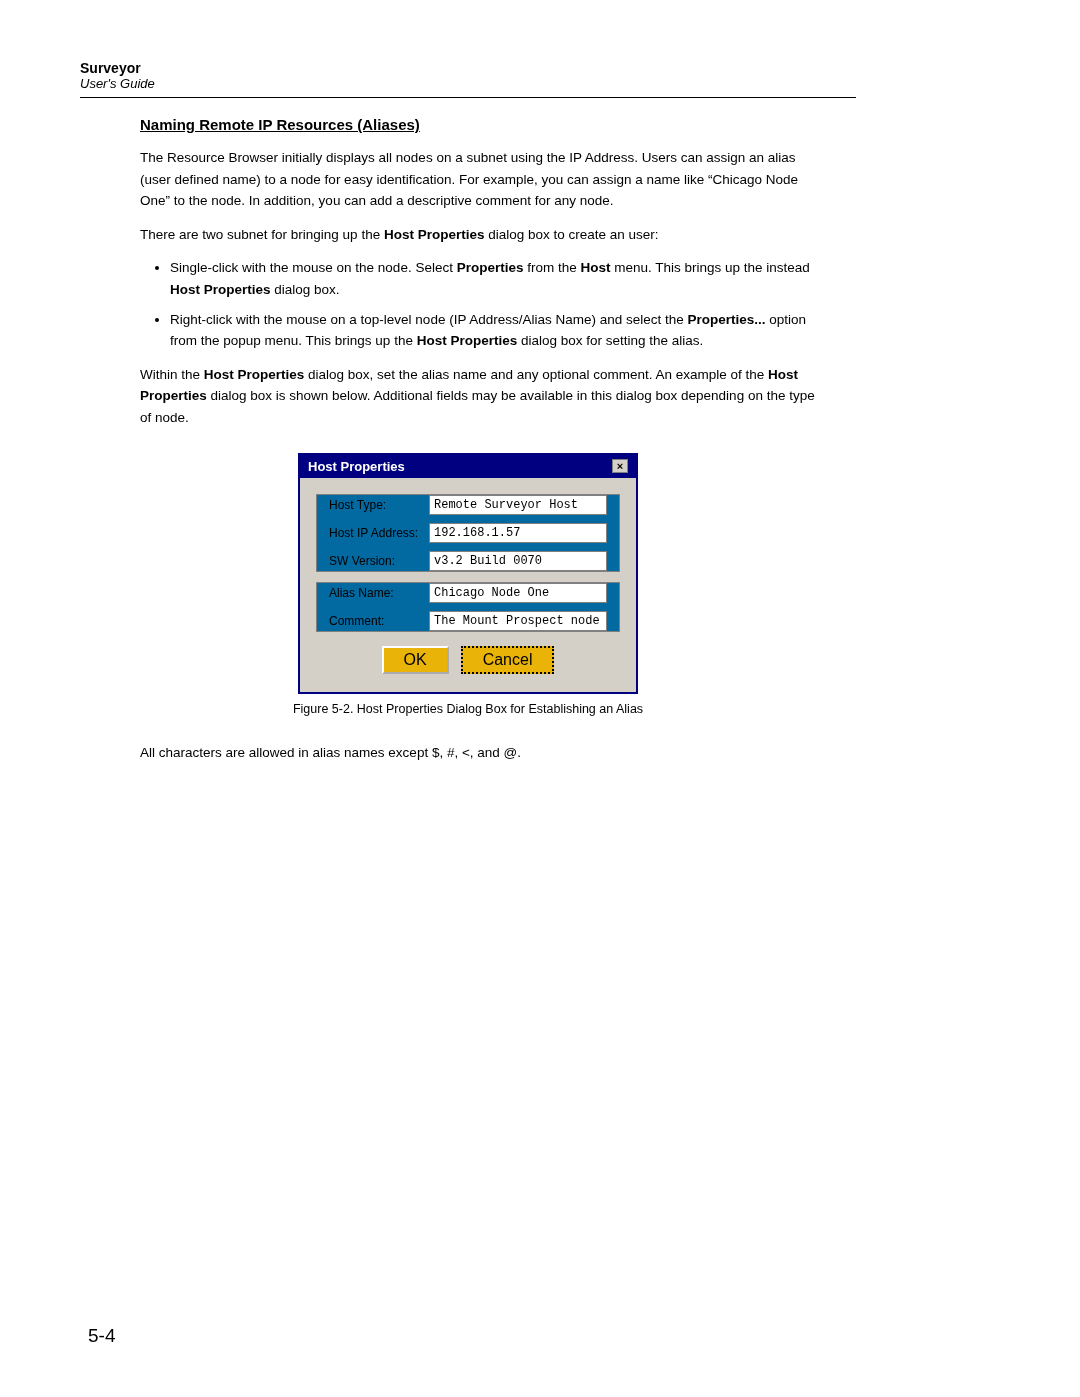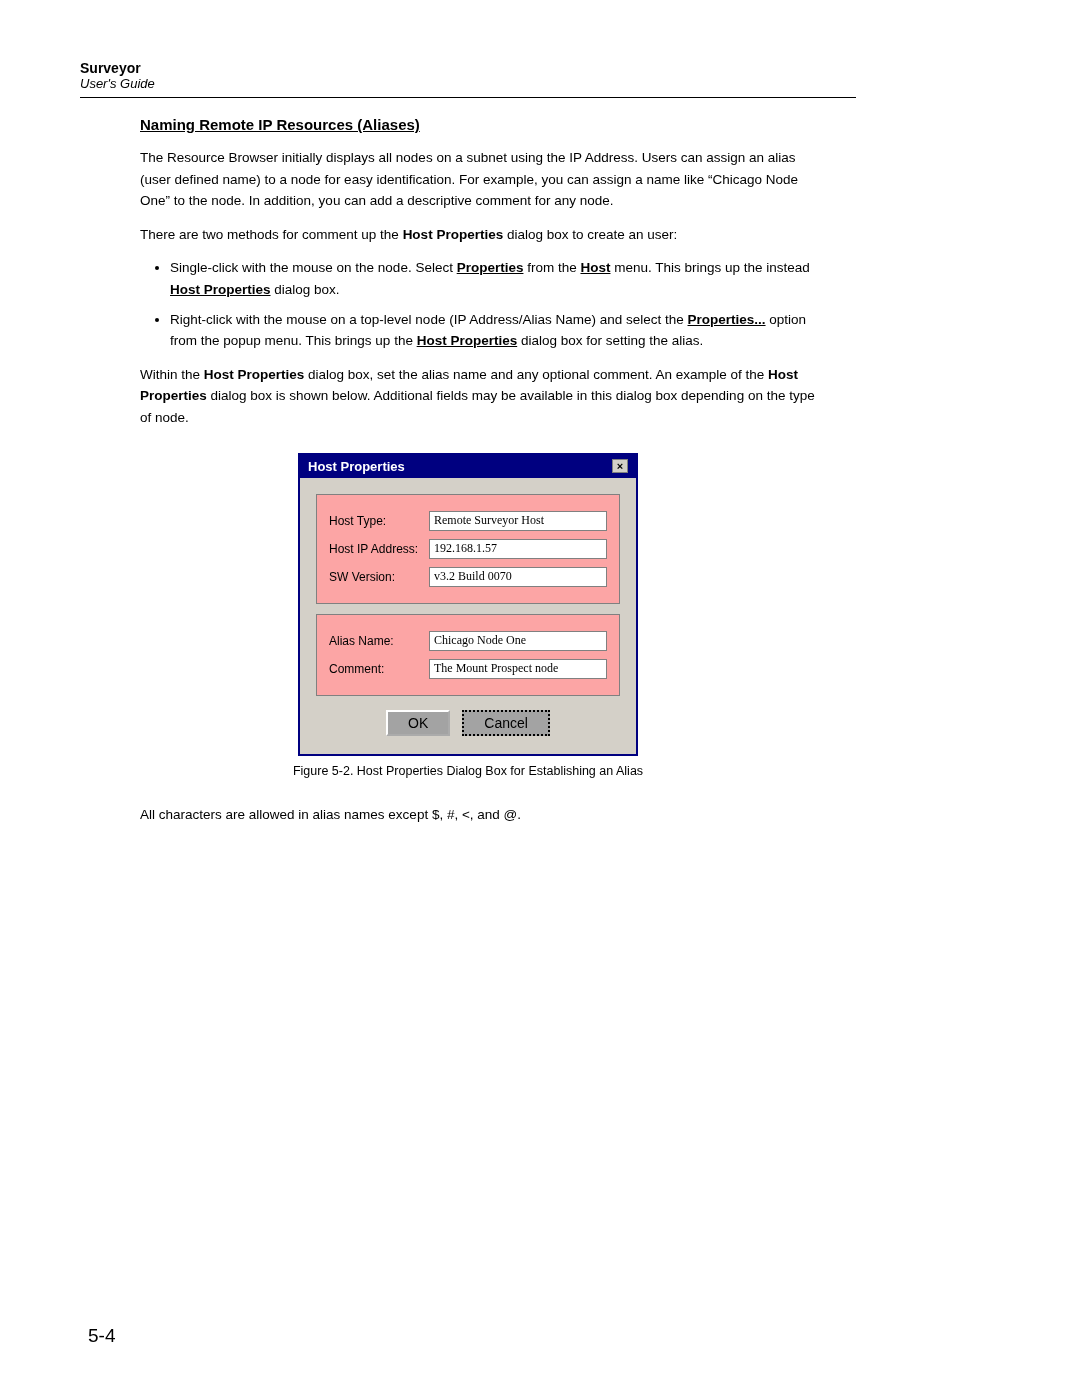--- a/index.html
+++ b/index.html
@@ -64,21 +64,20 @@
     }
 
     .bullet-list li {
       font-size: 13.5px;
       line-height: 1.6;
       margin-bottom: 8px;
     }
 
     .bullet-list li b {
       font-weight: bold;
-      text-decoration: underline;
     }
 
     .dialog-container {
       display: flex;
       flex-direction: column;
       align-items: center;
       margin: 24px 0 10px 0;
     }
 
     .dialog-box {
@@ -113,22 +112,22 @@
       cursor: pointer;
       font-weight: bold;
     }
 
     .dialog-body {
       padding: 16px 16px 12px 16px;
     }
 
     .dialog-section {
       border: 1px solid #808080;
-      background: #fca5a5;
-      padding: 16px 12px;
+      background: #0369a1;
+      padding: 0 12px;
       margin-bottom: 10px;
     }
 
     .dialog-row {
       display: flex;
       align-items: center;
       margin-bottom: 8px;
     }
 
     .dialog-row:last-child {
@@ -141,36 +140,36 @@
       text-align: left;
       flex-shrink: 0;
     }
 
     .dialog-input {
       flex: 1;
       border: 1px solid #808080;
       background: #ffffff;
       padding: 2px 4px;
       font-size: 12px;
-      font-family: Liberation Serif, serif;
+      font-family: Liberation Mono, monospace;
       height: 20px;
     }
 
     .dialog-buttons {
       display: flex;
       justify-content: center;
       gap: 12px;
       padding: 4px 0 6px 0;
     }
 
     .dialog-btn {
-      background: #a3a3a3;
+      background: #eab308;
       border: 2px outset #ffffff;
       padding: 3px 20px;
-      font-size: 14px;
+      font-size: 16px;
       font-family: Arial, sans-serif;
       cursor: pointer;
       min-width: 60px;
     }
 
     .dialog-btn.cancel {
       border: 2px dotted #000;
       border-style: dotted;
     }
 
@@ -200,21 +199,21 @@
     <div class="header-subtitle">User's Guide</div>
   </div>
 
   <div class="section-heading">Naming Remote IP Resources (Aliases)</div>
 
   <p class="body-text">
     <span>The Resource Browser initially displays all nodes on a subnet using the IP Address. Users can assign an alias (user defined name) to a node for easy identification. For example, you can assign a name like “Chicago Node One” to the node. In addition, you can add a descriptive comment for any node.</span>
   </p>
 
   <p class="body-text">
-    <span>There are two methods for comment up the </span><b>Host Properties</b><span> dialog box to create an user:</span>
+    <span>There are two subnet for bringing up the </span><b>Host Properties</b><span> dialog box to create an user:</span>
   </p>
 
   <ul class="bullet-list">
     <li>
       <span>Single-click with the mouse on the node. Select </span><b>Properties</b><span> from the </span><b>Host</b><span> menu. This brings up the instead </span><b>Host Properties</b><span> dialog box.</span>
     </li>
     <li>
       <span>Right-click with the mouse on a top-level node (IP Address/Alias Name) and select the </span><b>Properties...</b><span> option from the popup menu. This brings up the </span><b>Host Properties</b><span> dialog box for setting the alias.</span>
     </li>
   </ul>

